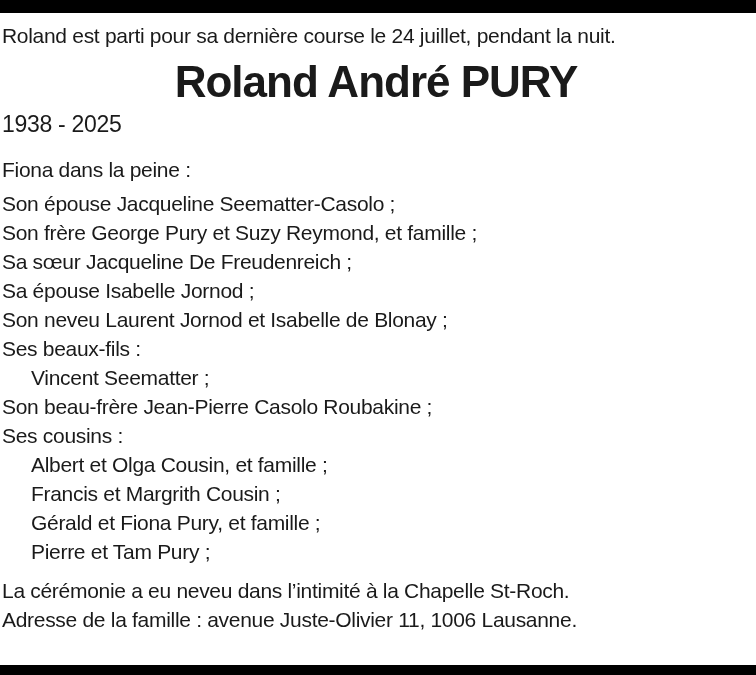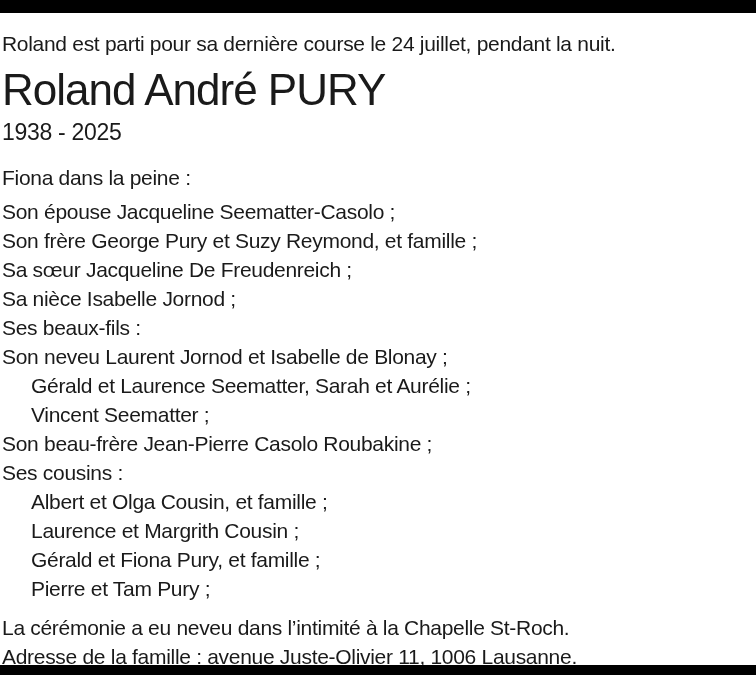--- a/index.html
+++ b/index.html
@@ -18,32 +18,33 @@
     background: #000000;
   }
   .bar.top { height: 13px; }
   .bar.bottom {
     height: 10px;
     position: absolute;
     left: 0;
     bottom: 0;
   }
   .content {
-    padding: 16px 6px 0 2px;
+    padding: 8px 6px 0 2px;
     letter-spacing: -0.3px;
   }
   .intro {
     font-size: 21px;
     line-height: 30px;
     white-space: nowrap;
   }
   .title {
     font-size: 44px;
-    font-weight: normal;
+    font-weight: bold;
     line-height: 50px;
+    text-align: center;
     margin-top: 6px;
     letter-spacing: -1px;
   }
   .years {
     font-size: 23px;
     line-height: 30px;
     text-align: left;
     margin-top: 2px;
   }
   .grief-header {
@@ -83,29 +84,28 @@
   <div class="title">Roland André PURY</div>
 
   <div class="years">1938 - 2025</div>
 
   <div class="grief-header">Fiona dans la peine :</div>
 
   <div class="family" id="family-list">
       <div class="line"><span>Son épouse Jacqueline </span><span class="b">Seematter-Casolo</span><span> ;</span></div>
       <div class="line"><span>Son frère George </span><span class="b">Pury</span><span> et Suzy </span><span class="b">Reymond</span><span>, et famille ;</span></div>
       <div class="line"><span>Sa sœur Jacqueline </span><span class="b">De Freudenreich</span><span> ;</span></div>
-      <div class="line"><span>Sa nièce Isabelle </span><span class="b">Jornod</span><span> ;</span></div>
+      <div class="line"><span>Sa épouse Isabelle </span><span class="b">Jornod</span><span> ;</span></div>
+      <div class="line"><span>Son neveu Laurent </span><span class="b">Jornod</span><span> et Isabelle </span><span class="b">de Blonay</span><span> ;</span></div>
       <div class="line"><span>Ses beaux-fils :</span></div>
-      <div class="line"><span>Son neveu Laurent </span><span class="b">Jornod</span><span> et Isabelle </span><span class="b">de Blonay</span><span> ;</span></div>
-      <div class="line indent"><span>Gérald et Laurence </span><span class="b">Seematter</span><span>, Sarah et Aurélie ;</span></div>
       <div class="line indent"><span>Vincent </span><span class="b">Seematter</span><span> ;</span></div>
       <div class="line"><span>Son beau-frère Jean-Pierre </span><span class="b">Casolo Roubakine</span><span> ;</span></div>
       <div class="line"><span>Ses cousins :</span></div>
       <div class="line indent"><span>Albert et Olga </span><span class="b">Cousin</span><span>, et famille ;</span></div>
-      <div class="line indent"><span>Laurence et Margrith </span><span class="b">Cousin</span><span> ;</span></div>
+      <div class="line indent"><span>Francis et Margrith </span><span class="b">Cousin</span><span> ;</span></div>
       <div class="line indent"><span>Gérald et Fiona </span><span class="b">Pury</span><span>, et famille ;</span></div>
       <div class="line indent"><span>Pierre et Tam </span><span class="b">Pury</span><span> ;</span></div>
     </div>
 
   <div class="closing" id="closing-block">
       <div class="line"><span>La cérémonie a eu neveu dans l’intimité à la Chapelle St-Roch.</span></div>
       <div class="line"><span>Adresse de la famille : avenue Juste-Olivier 11, 1006 </span><span class="b">Lausanne</span><span>.</span></div>
     </div>
 </div>
 

